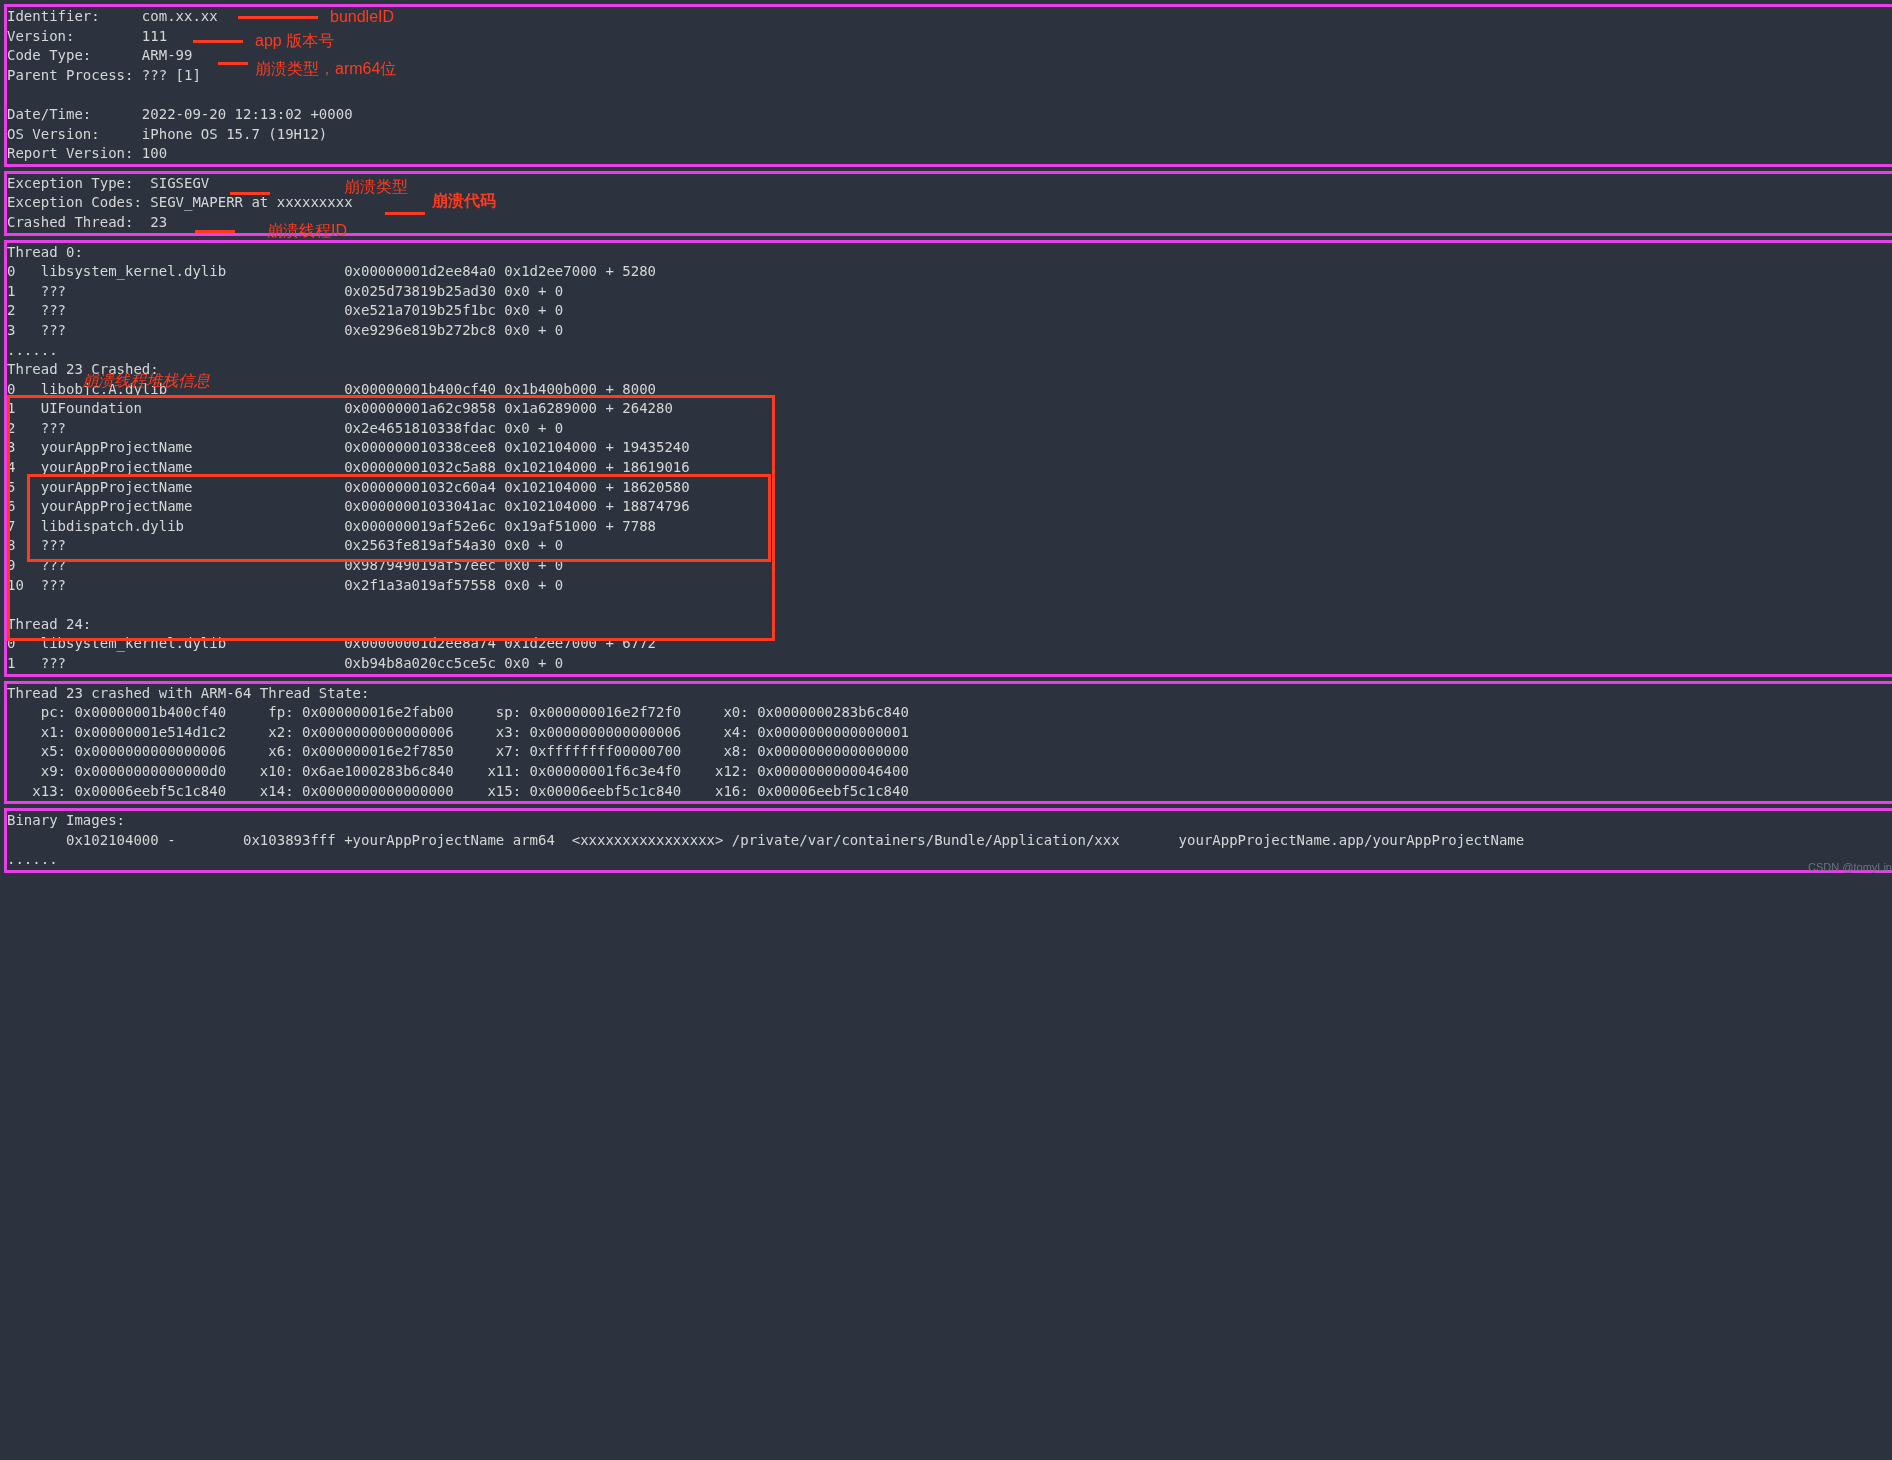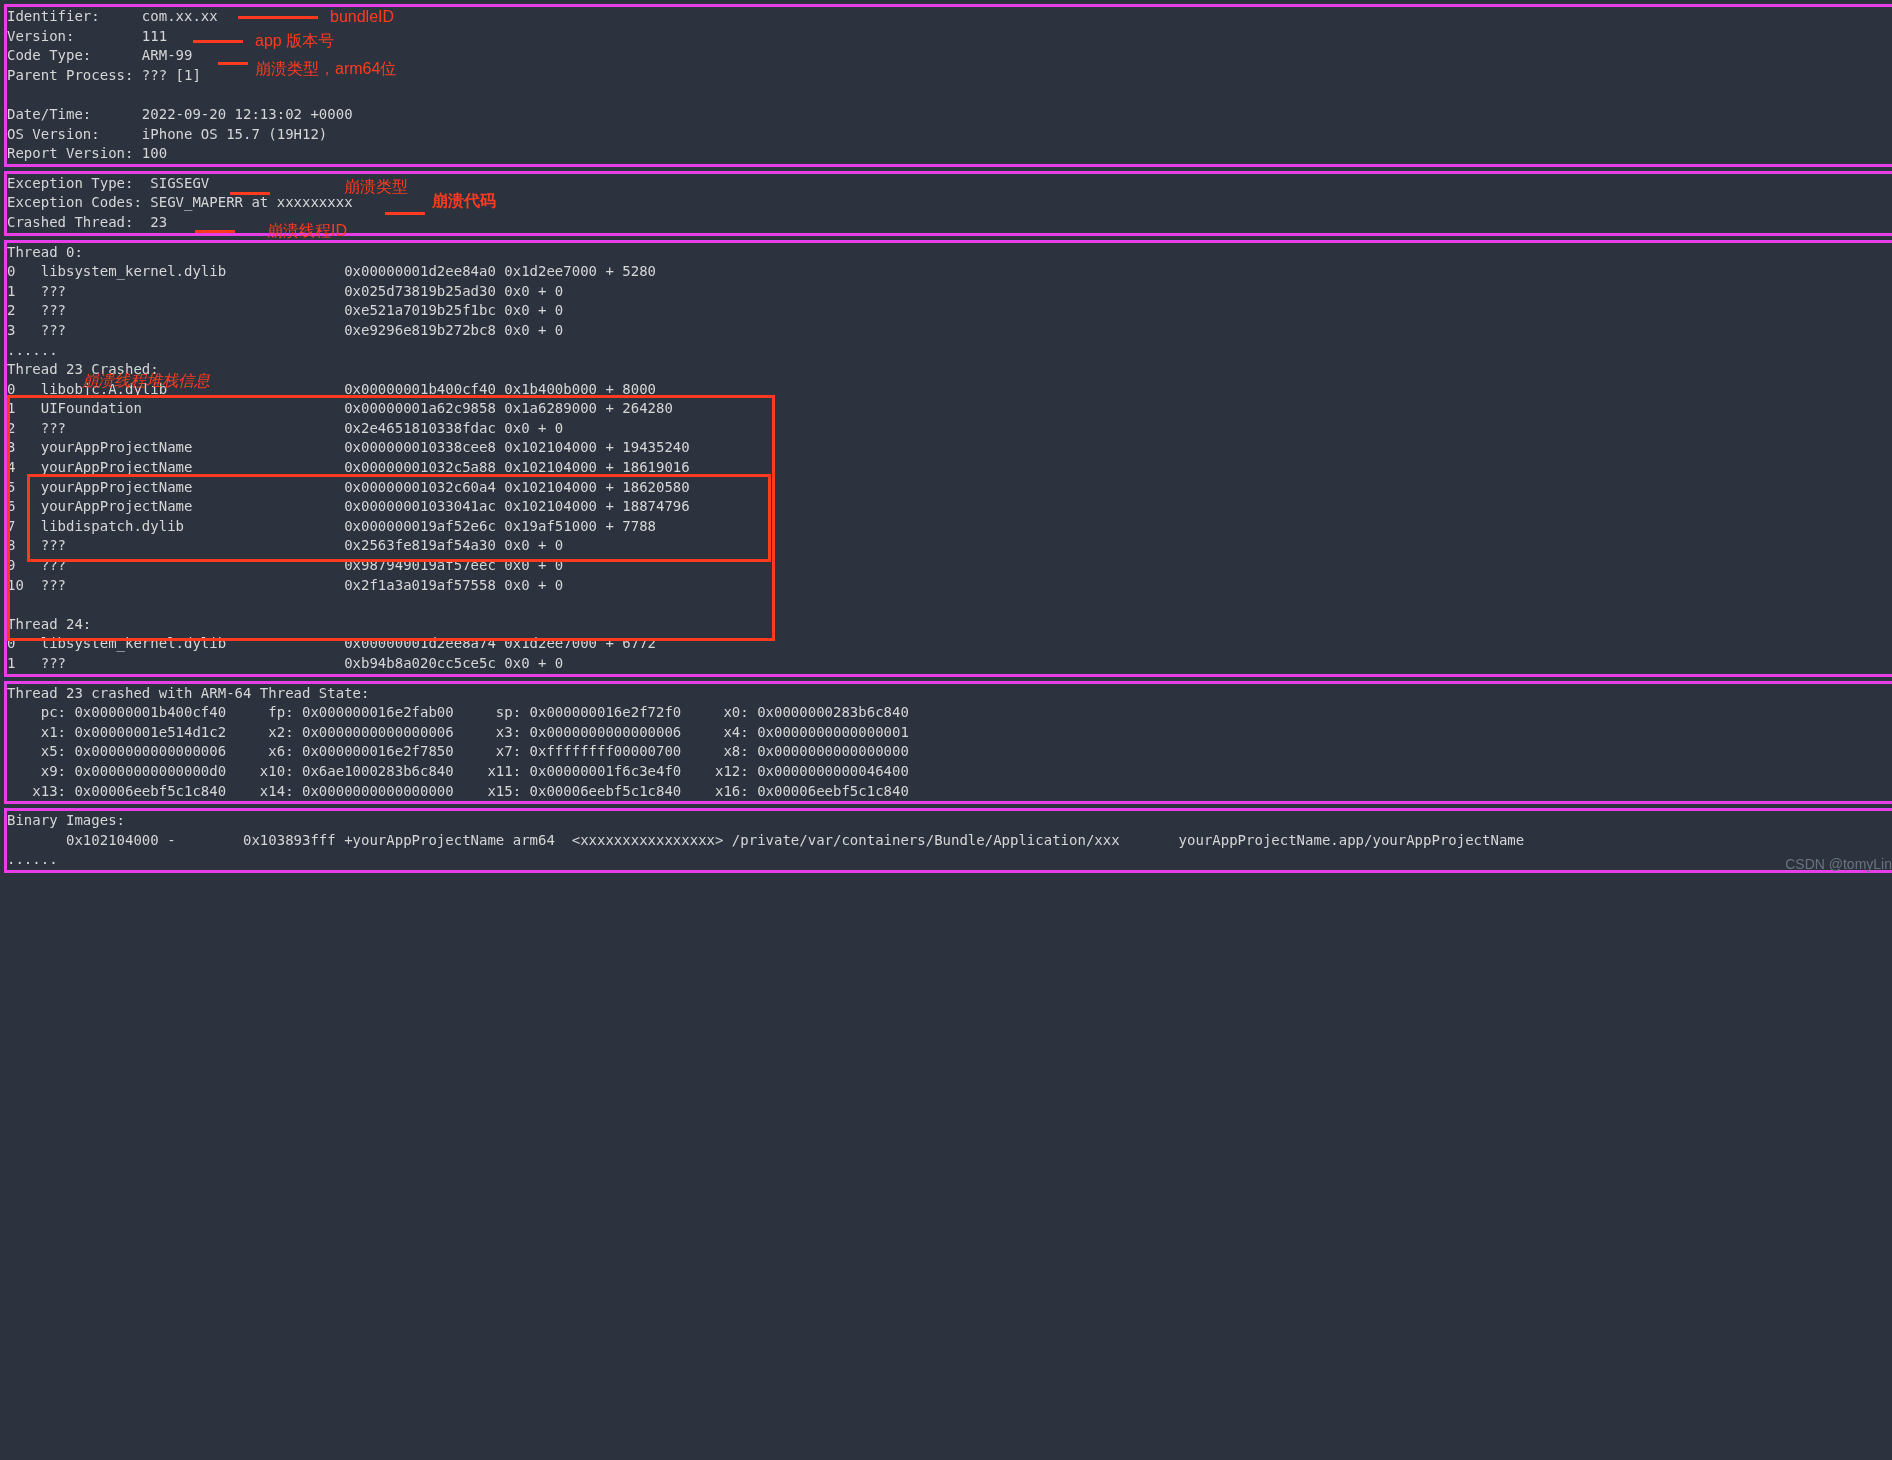--- a/index.html
+++ b/index.html
@@ -38,21 +38,21 @@
     position: absolute;
     border-bottom: 3px solid #ff3b1f;
     border-radius: 50%;
     height: 10px;
   }
   .watermark {
     position: absolute;
     right: 8px;
     bottom: 6px;
     color: #6a7380;
-    font-size: 14px;
+    font-size: 11px;
     font-family: sans-serif;
   }
 </style>
 </head>
 <body>
 
 <div class="box"><span>Identifier:     com.xx.xx</span>
 <span>Version:        111</span>
 <span>Code Type:      ARM-99</span>
 <span>Parent Process: ??? [1]</span>

